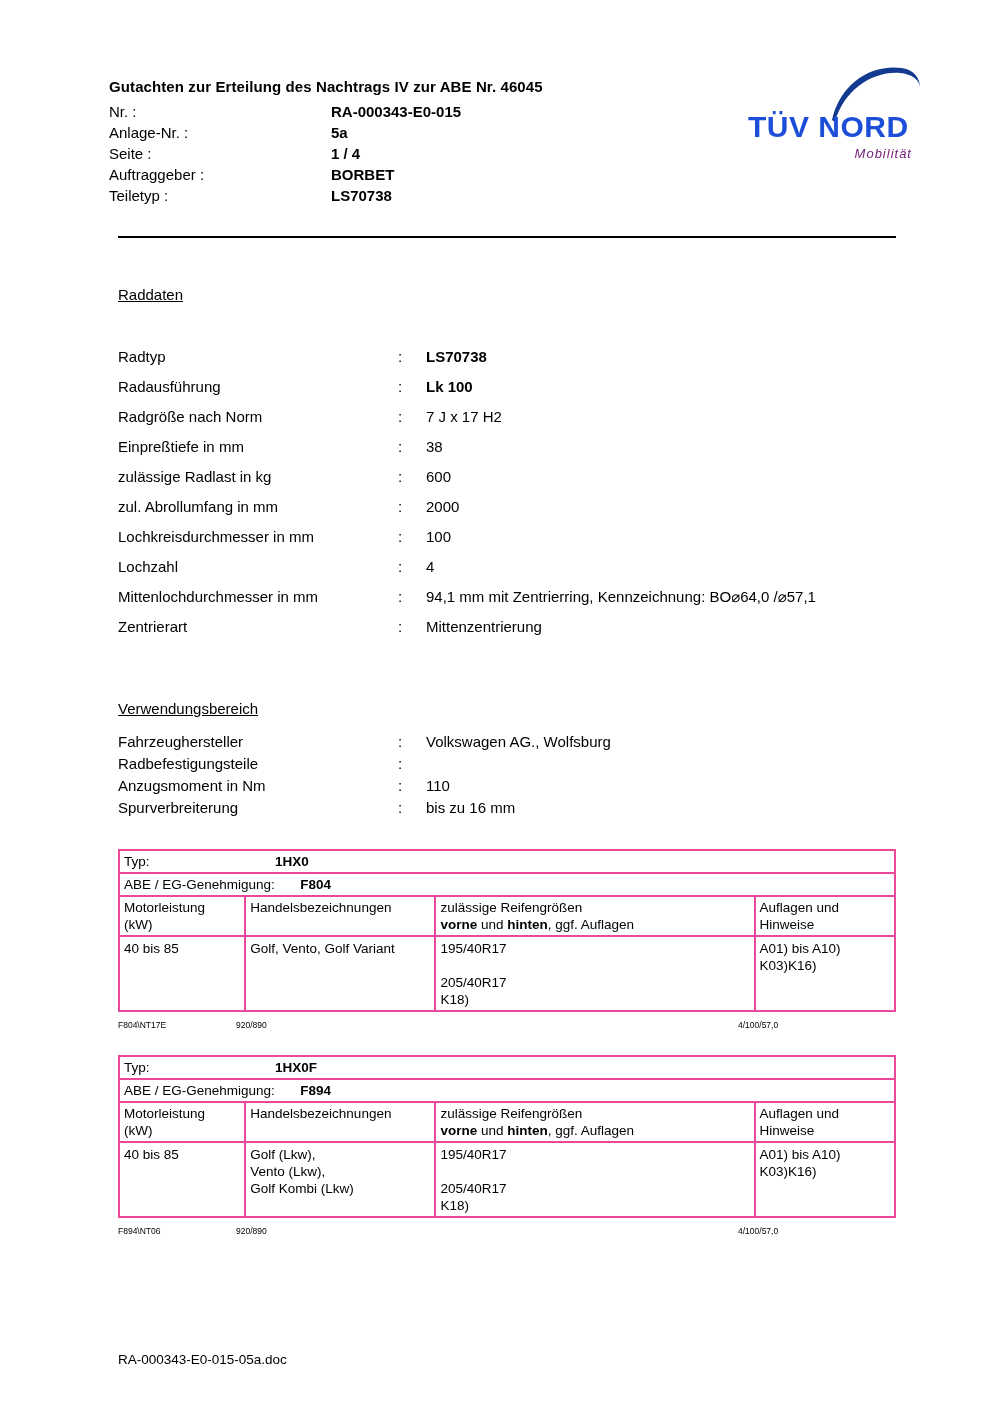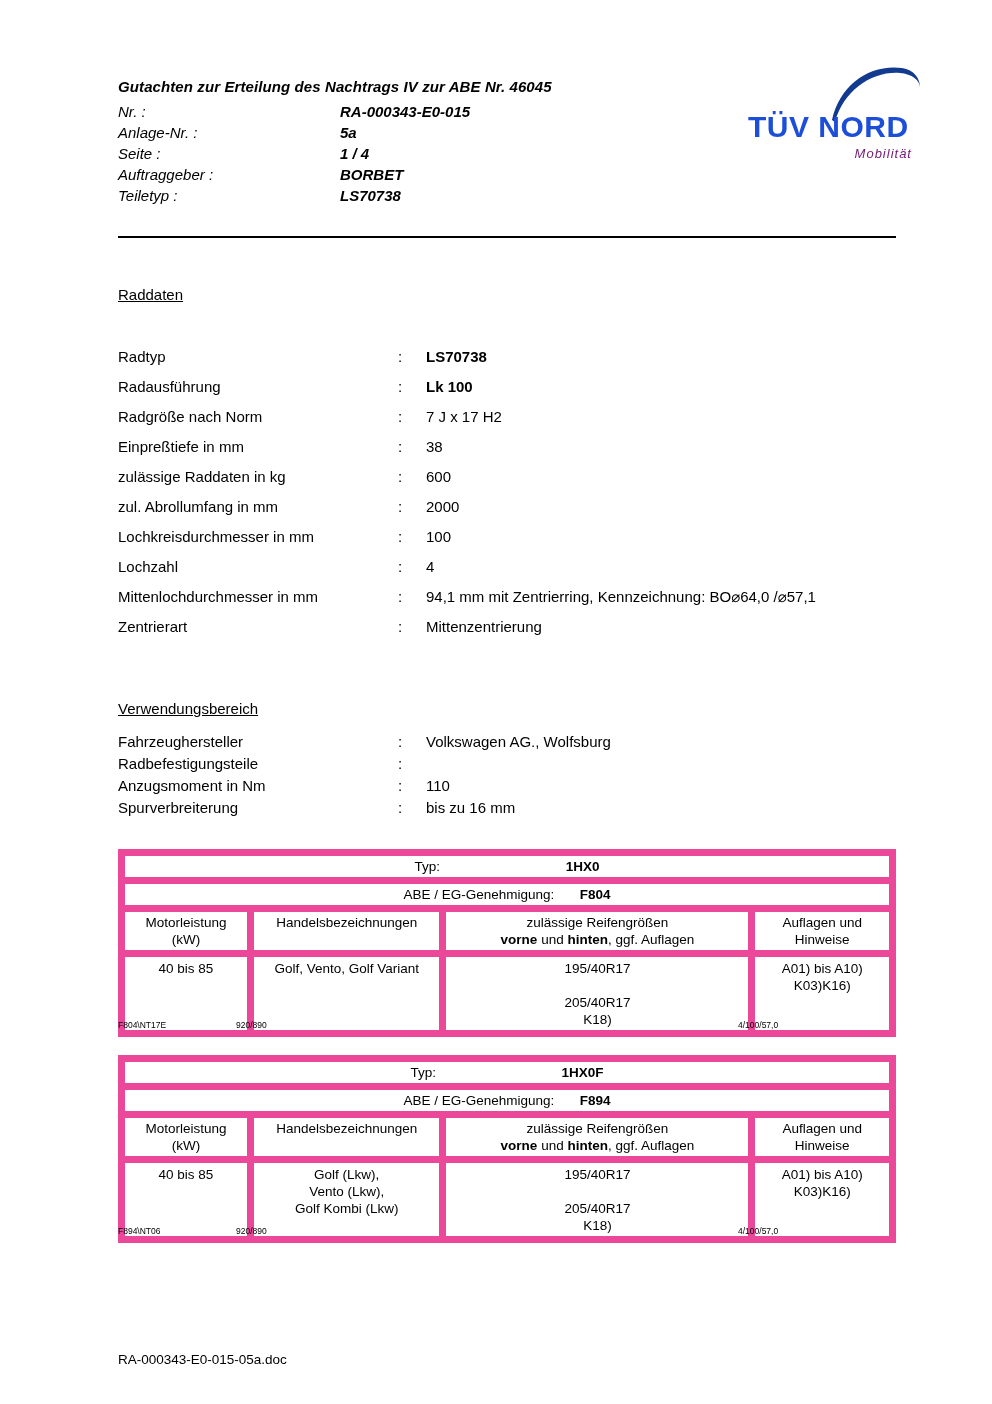--- a/index.html
+++ b/index.html
@@ -18,24 +18,23 @@
   .page {
     position: absolute;
     left: 0; top: 0;
     width: 992px;
     height: 1404px;
   }
 
   
   .header {
     position: absolute;
-    left: 118px;
+    left: 109px;
     top: 78px;
     width: 760px;
-    font-style: italic;
   }
   .header-title {
     font-size: 15px;
     font-weight: bold;
     letter-spacing: 0.1px;
     margin-bottom: 6px;
     white-space: nowrap;
   }
   .meta-row {
     display: flex;
@@ -128,25 +127,24 @@
   .wtable {
     position: absolute;
     left: 118px;
     width: 778px;
     border-collapse: collapse;
     font-size: 13.5px;
   }
   #table1 { top: 849px; }
   #table2 { top: 1055px; }
   .wtable td {
-    border: 7px solid #ec4899;
+    border: 2px solid #ec4899;
     padding: 2px 4px;
     vertical-align: top;
     line-height: 17px;
-    text-align: center;
   }
   .col-a { width: 118px; }
   .col-b { width: 182px; }
   .col-c { width: 320px; }
   .col-d { width: 134px; margin-left: 39px; }
   .hdr-cell { }
   .cell-pad-top { padding-top: 3px !important; }
   .spacer-line { display: block; height: 17px; }
   .footnote-row {
     position: absolute;
@@ -228,21 +226,21 @@
       <div class="kv-key">Radgröße nach Norm</div>
       <div class="kv-colon">:</div>
       <div class="kv-val">7 J x 17 H2</div>
     </div>
     <div class="kv-row">
       <div class="kv-key">Einpreßtiefe in mm</div>
       <div class="kv-colon">:</div>
       <div class="kv-val">38</div>
     </div>
     <div class="kv-row">
-      <div class="kv-key">zulässige Raddaten in kg</div>
+      <div class="kv-key">zulässige Radlast in kg</div>
       <div class="kv-colon">:</div>
       <div class="kv-val">600</div>
     </div>
     <div class="kv-row">
       <div class="kv-key">zul. Abrollumfang in mm</div>
       <div class="kv-colon">:</div>
       <div class="kv-val">2000</div>
     </div>
     <div class="kv-row">
       <div class="kv-key">Lochkreisdurchmesser in mm</div>

